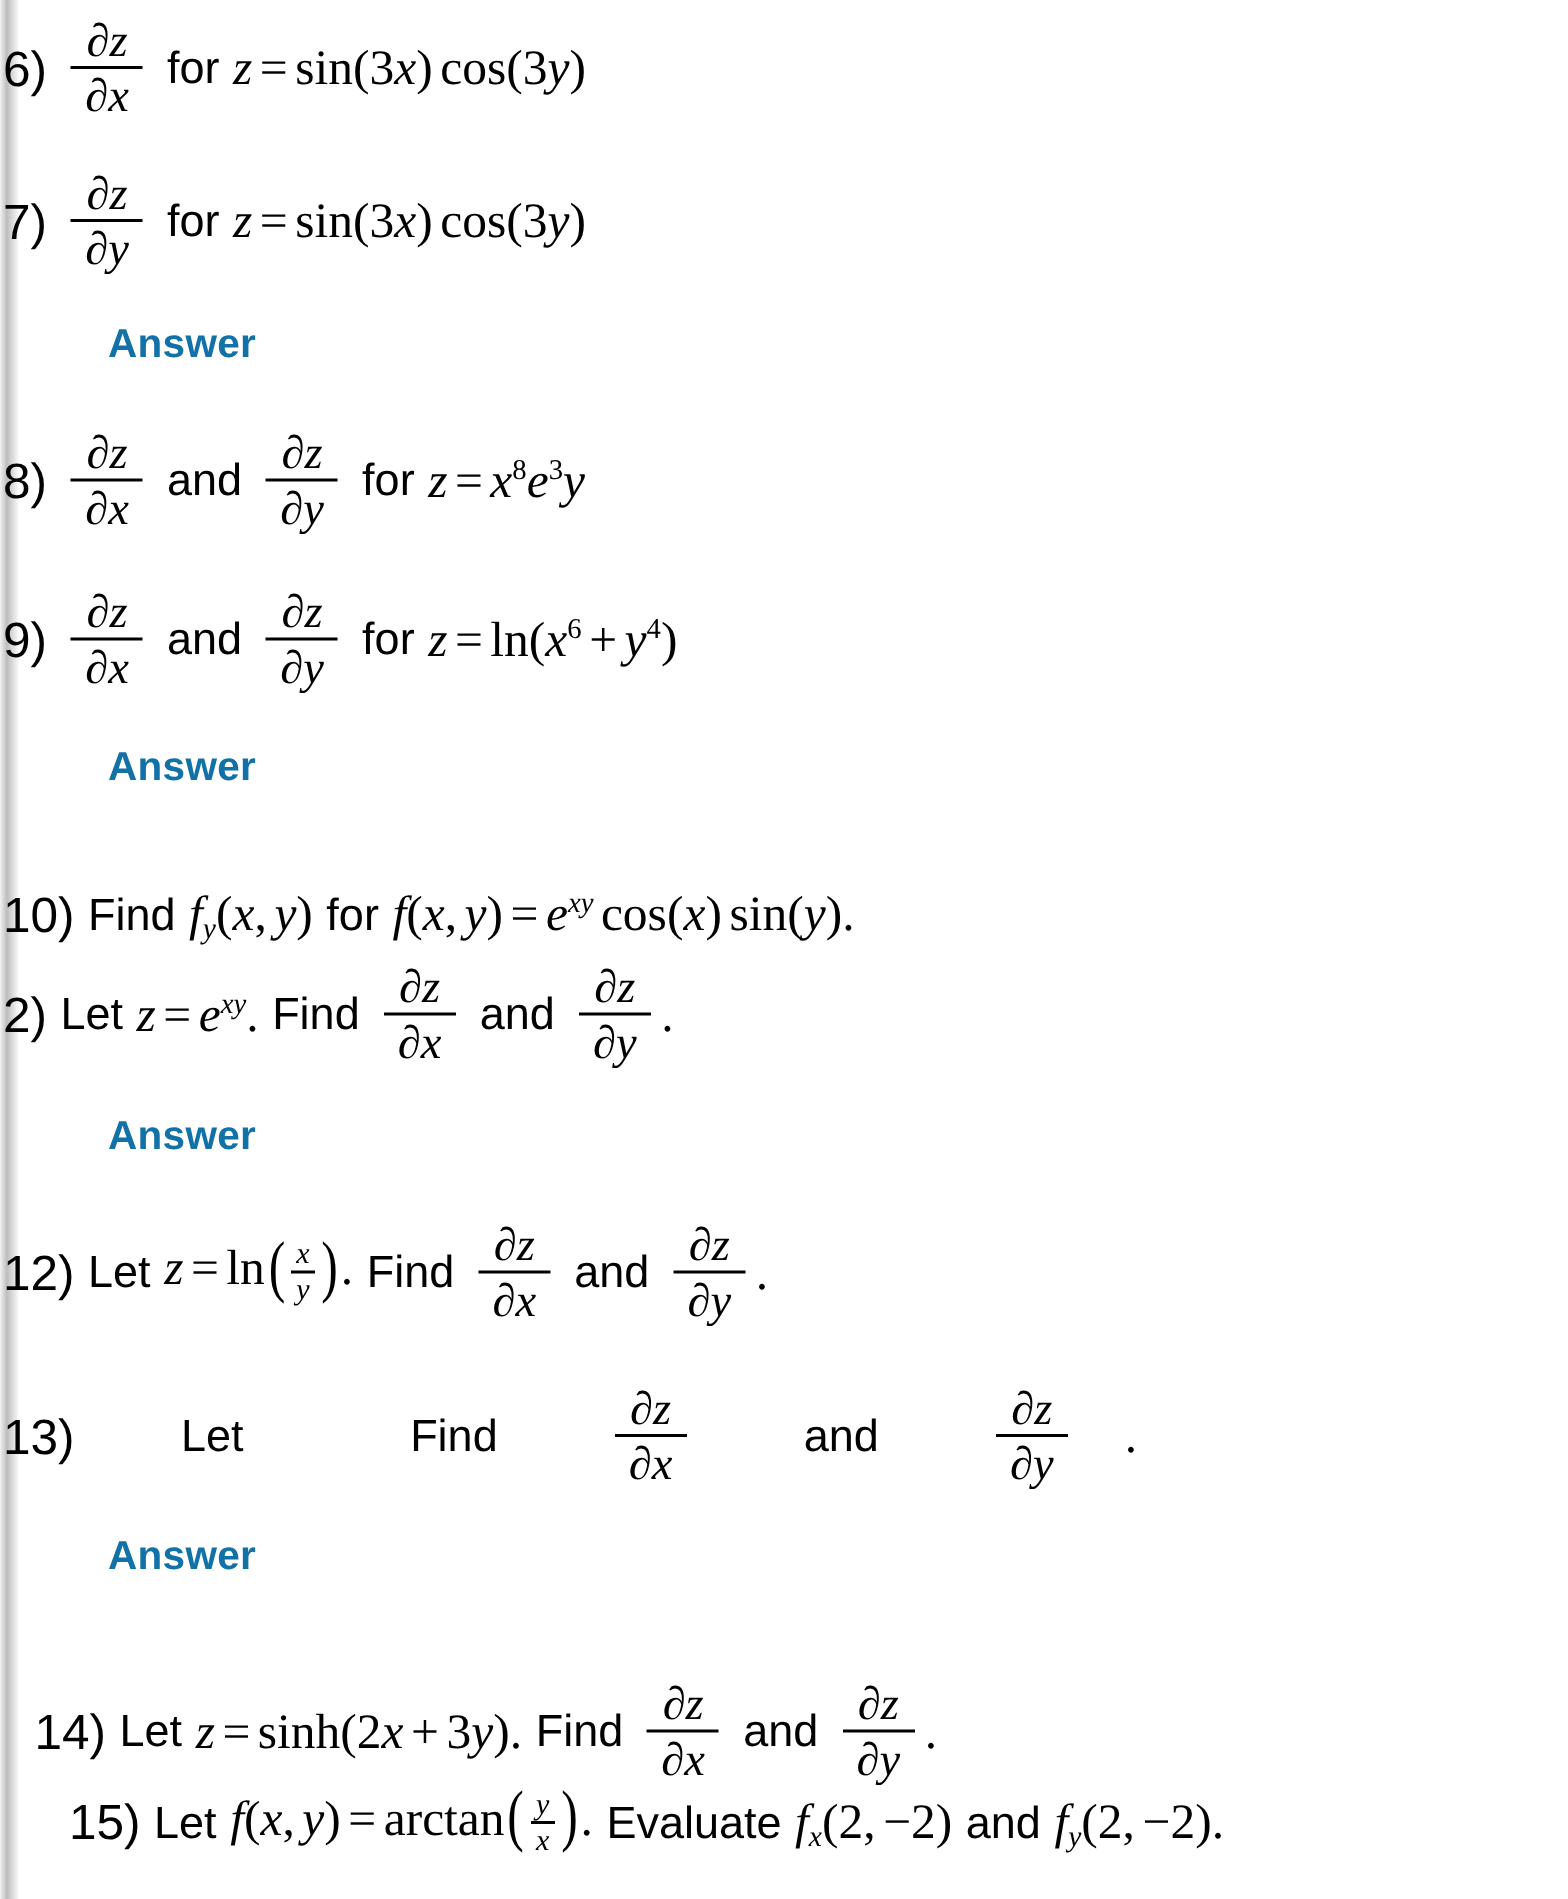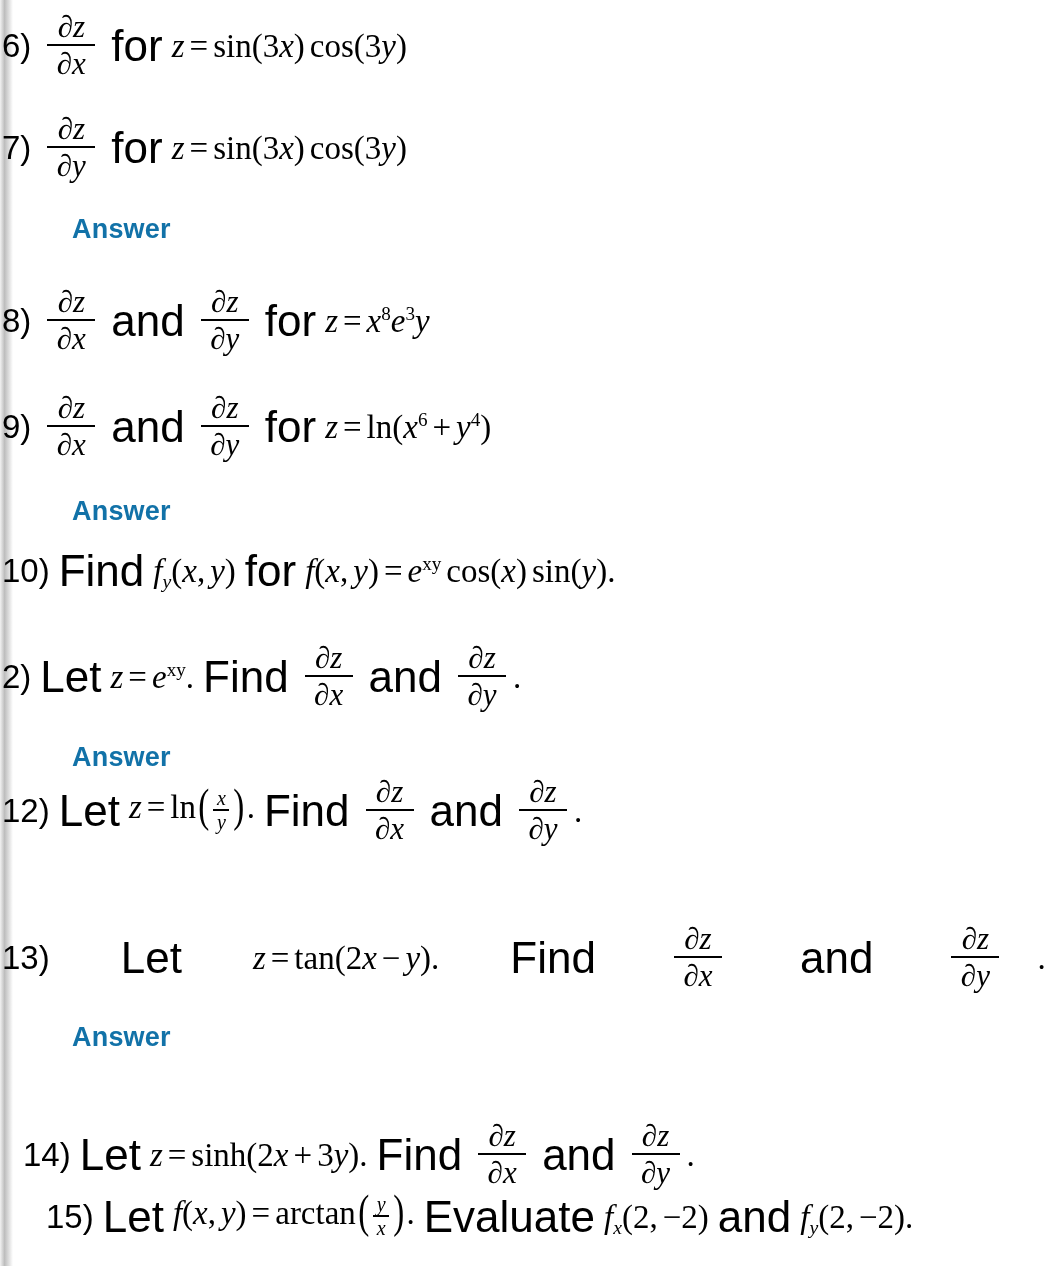--- a/index.html
+++ b/index.html
@@ -62,21 +62,21 @@
     font-size: 33px;
   }
   .mi { font-style: italic; font-family: "Liberation Serif", serif; }
   .mo { font-style: normal; font-family: "Liberation Serif", serif; }
   .mn { font-style: normal; font-family: "Liberation Serif", serif; }
   .mfn { font-style: normal; font-family: "Liberation Serif", serif; } 
 
   .txt {
     font-family: "Liberation Sans", sans-serif;
     font-style: normal;
-    font-size: 44px;
+    font-size: 30px;
   }
 
   .sp { display: inline-block; width: 9px; }
   .sp-sm { display: inline-block; width: 5px; }
 
   
   .frac {
     display: inline-flex;
     flex-direction: column;
     align-items: center;
@@ -126,20 +126,21 @@
     position: relative;
     top: 2px;
     display: inline-block;
     transform: scaleX(0.72);
   }
 
   sup.exp {
     font-size: 0.58em;
     vertical-align: super;
     line-height: 0;
+    font-style: italic;
     font-family: "Liberation Serif", serif;
   }
   sup.exp-up { font-style: normal; }
 
   sub.sb {
     font-size: 0.6em;
     vertical-align: -0.28em;
     line-height: 0;
     font-style: italic;
     font-family: "Liberation Serif", serif;
@@ -227,21 +228,21 @@
       <span class="den">∂y</span>
     </span>
     <span class="sp"></span>
     <span class="txt">for</span>
     <span class="sp"></span>
     <span class="math"><span class="mi">z</span><span class="sp-sm"></span><span class="mo">=</span><span class="sp-sm"></span><span class="mfn">ln</span><span class="mo">(</span><span class="mi">x</span><sup class="exp exp-up">6</sup><span class="sp-sm"></span><span class="mo">+</span><span class="sp-sm"></span><span class="mi">y</span><sup class="exp exp-up">4</sup><span class="mo">)</span></span>
   </div>
 
   <a class="answer-link" style="top:496px;" href="#">Answer</a>
 
-  <div class="exercise" style="top:548px;">
+  <div class="exercise" style="top:593px;">
     <span class="lbl">10)</span>
     <span class="sp"></span>
     <span class="txt">Find</span>
     <span class="sp"></span>
     <span class="math"><span class="mi">f</span><sub class="sb">y</sub><span class="mo">(</span><span class="mi">x</span><span class="mo">,</span><span class="sp-sm"></span><span class="mi">y</span><span class="mo">)</span></span>
     <span class="sp"></span>
     <span class="txt">for</span>
     <span class="sp"></span>
     <span class="math"><span class="mi">f</span><span class="mo">(</span><span class="mi">x</span><span class="mo">,</span><span class="sp-sm"></span><span class="mi">y</span><span class="mo">)</span><span class="sp-sm"></span><span class="mo">=</span><span class="sp-sm"></span><span class="mi">e</span><sup class="exp">xy</sup><span class="sp-sm"></span><span class="mfn">cos</span><span class="mo">(</span><span class="mi">x</span><span class="mo">)</span><span class="sp-sm"></span><span class="mfn">sin</span><span class="mo">(</span><span class="mi">y</span><span class="mo">)</span><span class="mo">.</span></span>
   </div>
@@ -266,21 +267,21 @@
     <span class="frac">
       <span class="num">∂z</span>
       <span class="bar"></span>
       <span class="den">∂y</span>
     </span>
     <span class="math mo">.</span>
   </div>
 
   <a class="answer-link" style="top:742px;" href="#">Answer</a>
 
-  <div class="exercise" style="top:777px;text-align:right;">
+  <div class="exercise" style="top:815px;text-align:right;">
     <span class="lbl">12)</span>
     <span class="sp"></span>
     <span class="txt">Let</span>
     <span class="sp"></span>
     <span class="math"><span class="mi">z</span><span class="sp-sm"></span><span class="mo">=</span><span class="sp-sm"></span><span class="mfn">ln</span><span class="paren-big">(</span><span class="frac-sm">
           <span class="num">x</span>
           <span class="bar"></span>
           <span class="den">y</span>
         </span><span class="paren-big">)</span><span class="mo">.</span></span>
     <span class="sp"></span>
@@ -300,21 +301,20 @@
       <span class="den">∂y</span>
     </span>
     <span class="math mo">.</span>
   </div>
 
   <div class="exercise" style="top:924px;gap:31px;">
     <span class="lbl">13)</span>
     <span class="sp"></span>
     <span class="txt">Let</span>
     <span class="sp"></span>
-    <span class="math"><span class="mi">z</span><span class="sp-sm"></span><span class="mo">=</span><span class="sp-sm"></span><span class="mfn">tan</span><span class="mo">(</span><span class="mn">2</span><span class="mi">x</span><span class="sp-sm"></span><span class="mo">−</span><span class="sp-sm"></span><span class="mi">y</span><span class="mo">)</span><span class="mo">.</span></span>
     <span class="sp"></span>
     <span class="txt">Find</span>
     <span class="sp"></span>
     <span class="frac">
       <span class="num">∂z</span>
       <span class="bar"></span>
       <span class="den">∂x</span>
     </span>
     <span class="sp"></span>
     <span class="txt">and</span>

